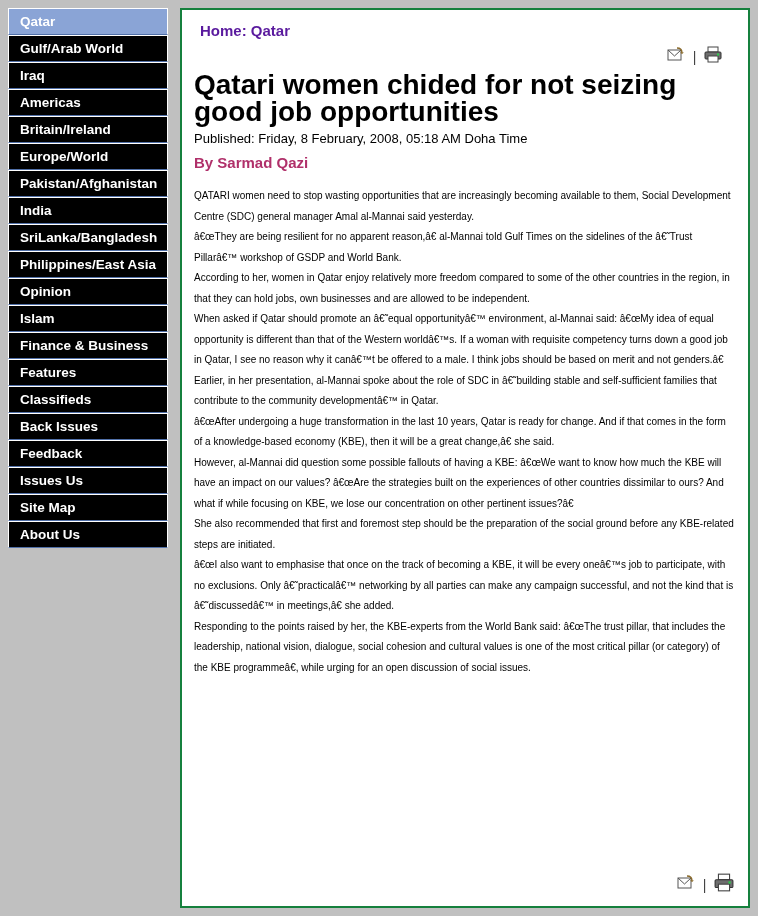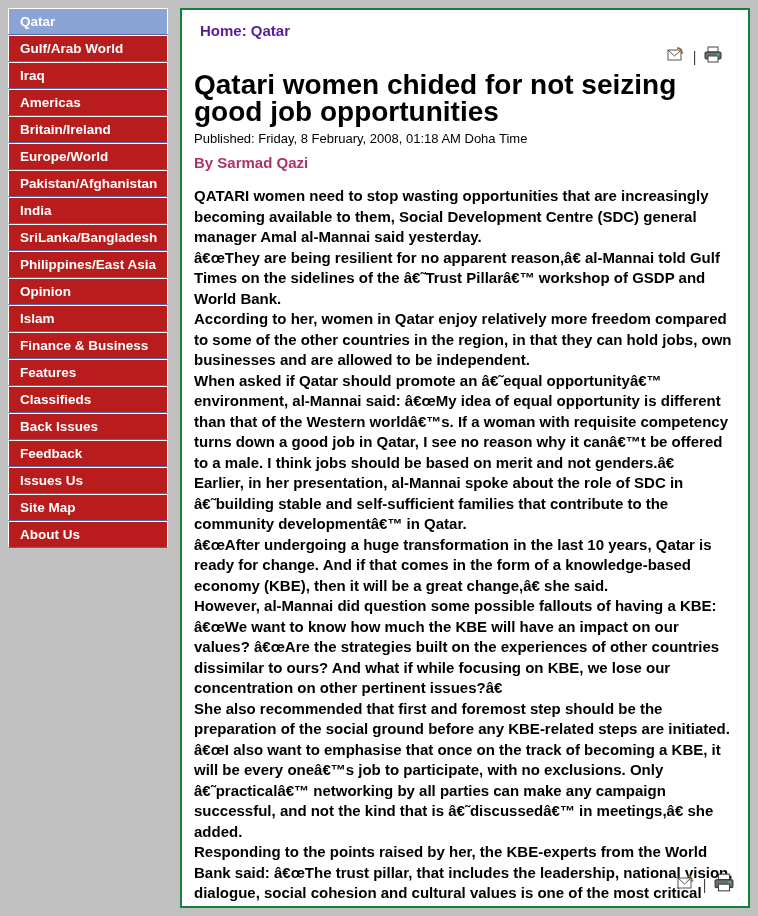--- a/index.html
+++ b/index.html
@@ -25,21 +25,21 @@
   }
 
   
   .sidebar {
     width: 160px;
     margin: 8px 0 0 8px;
     flex: 0 0 160px;
   }
   .nav-item {
     display: block;
-    background: #b91c1c;
+    background: #000000;
     border: 1px solid #ffffff;
     border-bottom: 1px solid #5170a8;
     color: #ffffff;
     font-weight: bold;
     font-size: 13.5px;
     padding: 5px 0 5px 11px;
     line-height: 16px;
     white-space: nowrap;
     overflow: hidden;
     cursor: pointer;
@@ -102,24 +102,23 @@
     margin-bottom: 8px;
   }
   .byline {
     color: #b0306a;
     font-weight: bold;
     font-size: 15px;
     margin-bottom: 15px;
   }
   .body-text p {
     margin: 0;
-    font-size: 15px;
+    font-size: 10px;
     line-height: 20.5px;
     color: #000;
-    font-weight: bold;
   }
   .bottom-tools {
     position: absolute;
     right: 14px;
     bottom: 8px;
     height: 26px;
     line-height: 26px;
   }
   .bottom-tools .sep {
     color: #444;
@@ -174,21 +173,21 @@
           <svg width="18" height="17" viewBox="0 0 18 17" aria-hidden="true">
             <rect x="4" y="1" width="10" height="5" fill="#ffffff" stroke="#444444" stroke-width="1"></rect>
             <rect x="1" y="6" width="16" height="7" rx="1" fill="#6e6e6e" stroke="#333333" stroke-width="1"></rect>
             <rect x="4" y="10" width="10" height="6" fill="#ffffff" stroke="#444444" stroke-width="1"></rect>
             <rect x="13" y="7.5" width="2" height="2" fill="#2ad04a"></rect>
           </svg>
         </span>
       </div>
 
       <h1 class="headline">Qatari women chided for not seizing good job opportunities</h1>
-      <div class="published">Published: Friday, 8 February, 2008, 01:18 AM Doha Time</div>
+      <div class="published">Published: Friday, 8 February, 2008, 05:18 AM Doha Time</div>
       <div class="byline">By Sarmad Qazi</div>
 
       <div class="body-text">
         <p>QATARI women need to stop wasting opportunities that are increasingly becoming available to them, Social Development Centre (SDC) general manager Amal al-Mannai said yesterday.</p>
         <p>â€œThey are being resilient for no apparent reason,â€ al-Mannai told Gulf Times on the sidelines of the â€˜Trust Pillarâ€™ workshop of GSDP and World Bank.</p>
         <p>According to her, women in Qatar enjoy relatively more freedom compared to some of the other countries in the region, in that they can hold jobs, own businesses and are allowed to be independent.</p>
         <p>When asked if Qatar should promote an â€˜equal opportunityâ€™ environment, al-Mannai said: â€œMy idea of equal opportunity is different than that of the Western worldâ€™s. If a woman with requisite competency turns down a good job in Qatar, I see no reason why it canâ€™t be offered to a male. I think jobs should be based on merit and not genders.â€</p>
         <p>Earlier, in her presentation, al-Mannai spoke about the role of SDC in â€˜building stable and self-sufficient families that contribute to the community developmentâ€™ in Qatar.</p>
         <p>â€œAfter undergoing a huge transformation in the last 10 years, Qatar is ready for change. And if that comes in the form of a knowledge-based economy (KBE), then it will be a great change,â€ she said.</p>
         <p>However, al-Mannai did question some possible fallouts of having a KBE: â€œWe want to know how much the KBE will have an impact on our values? â€œAre the strategies built on the experiences of other countries dissimilar to ours? And what if while focusing on KBE, we lose our concentration on other pertinent issues?â€</p>

